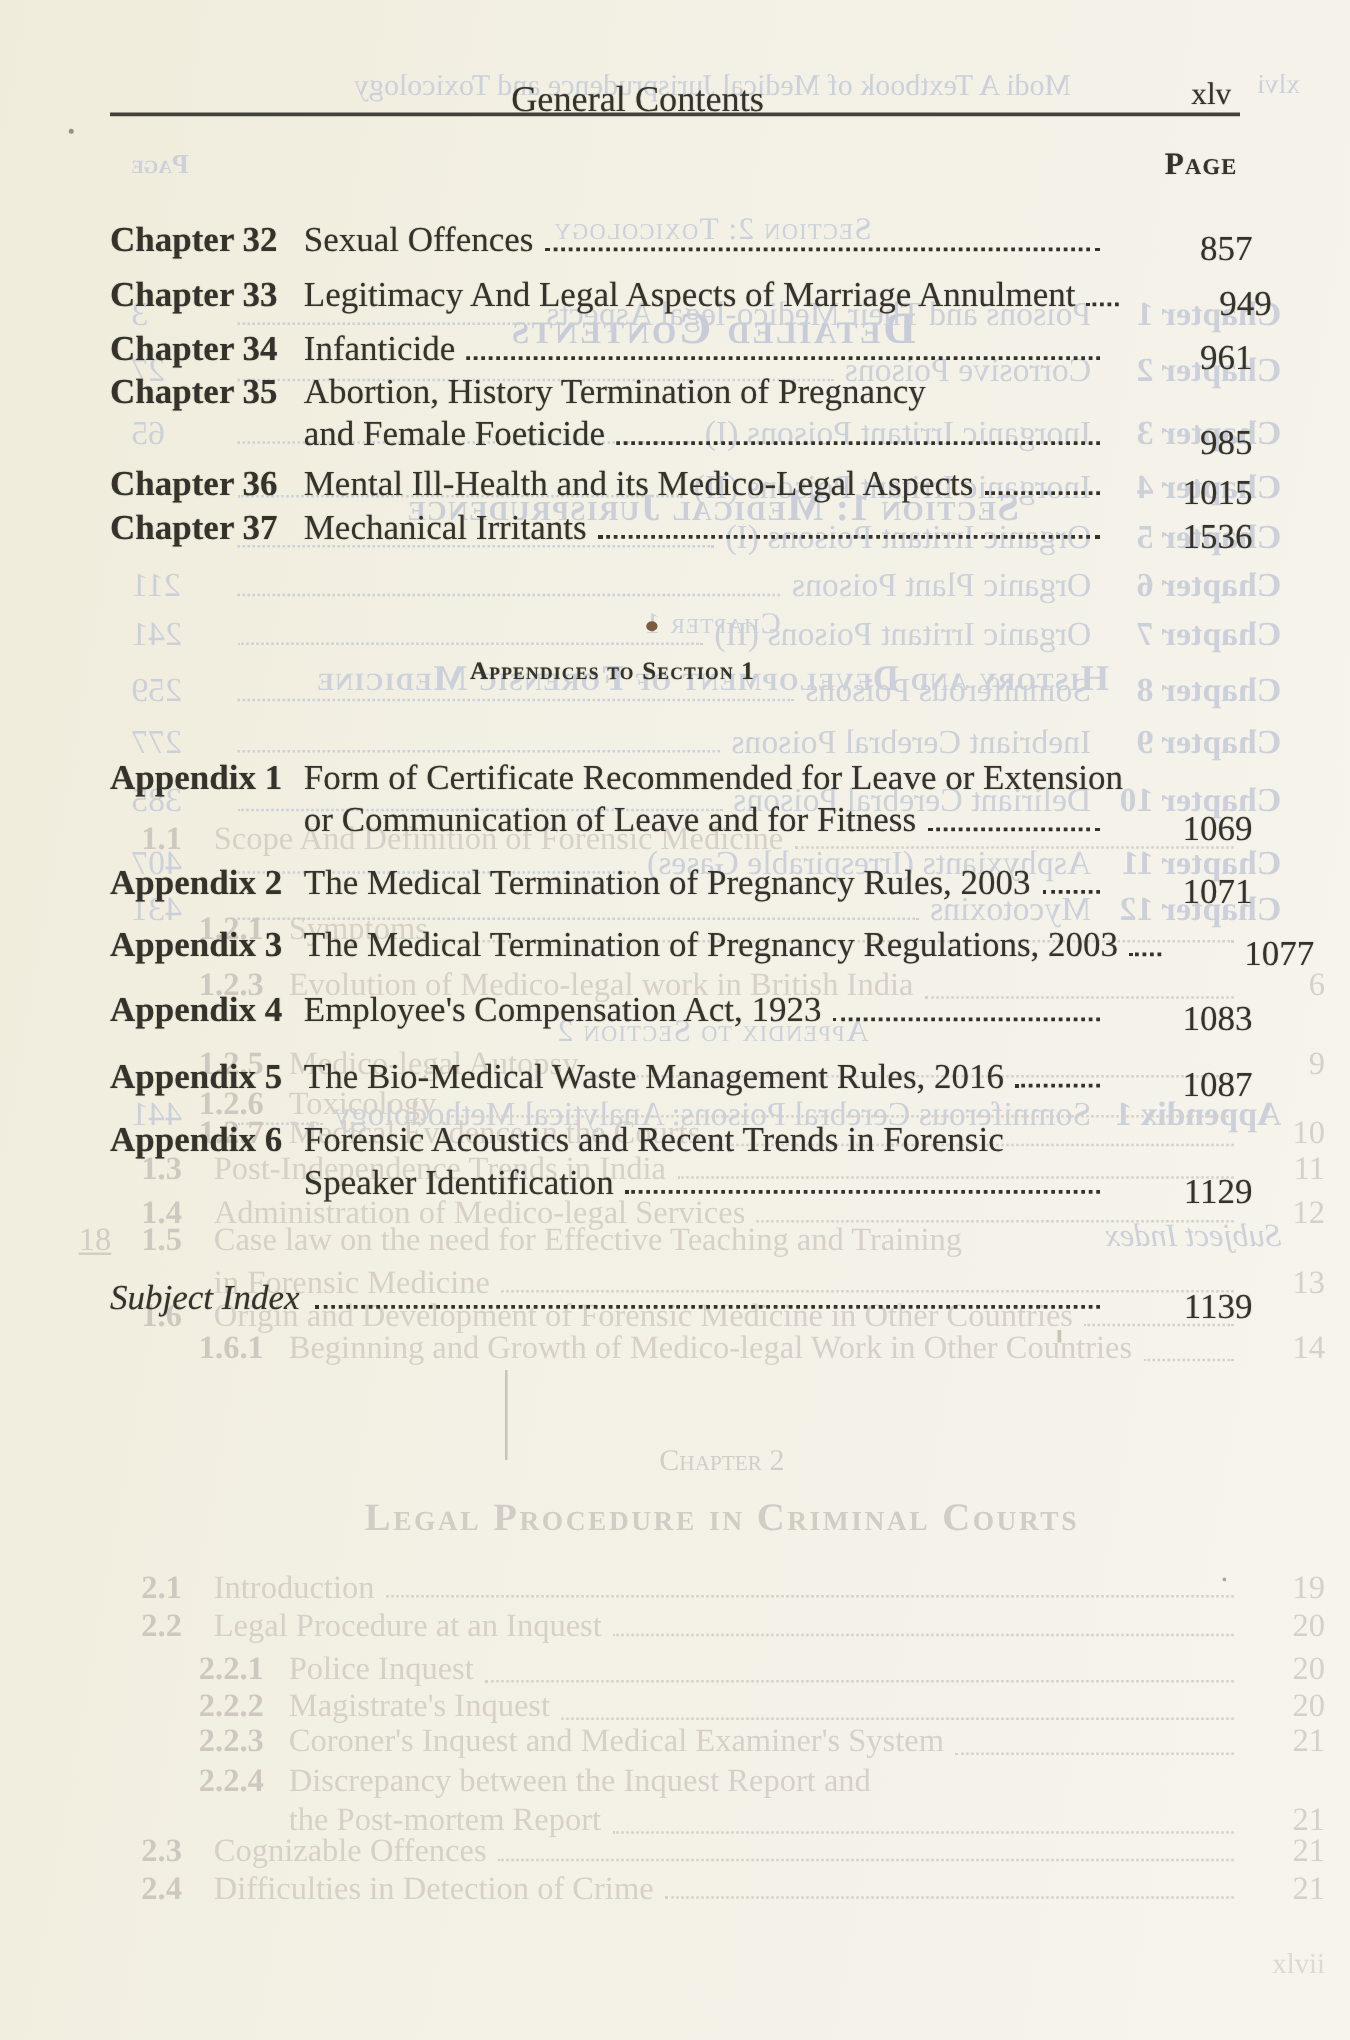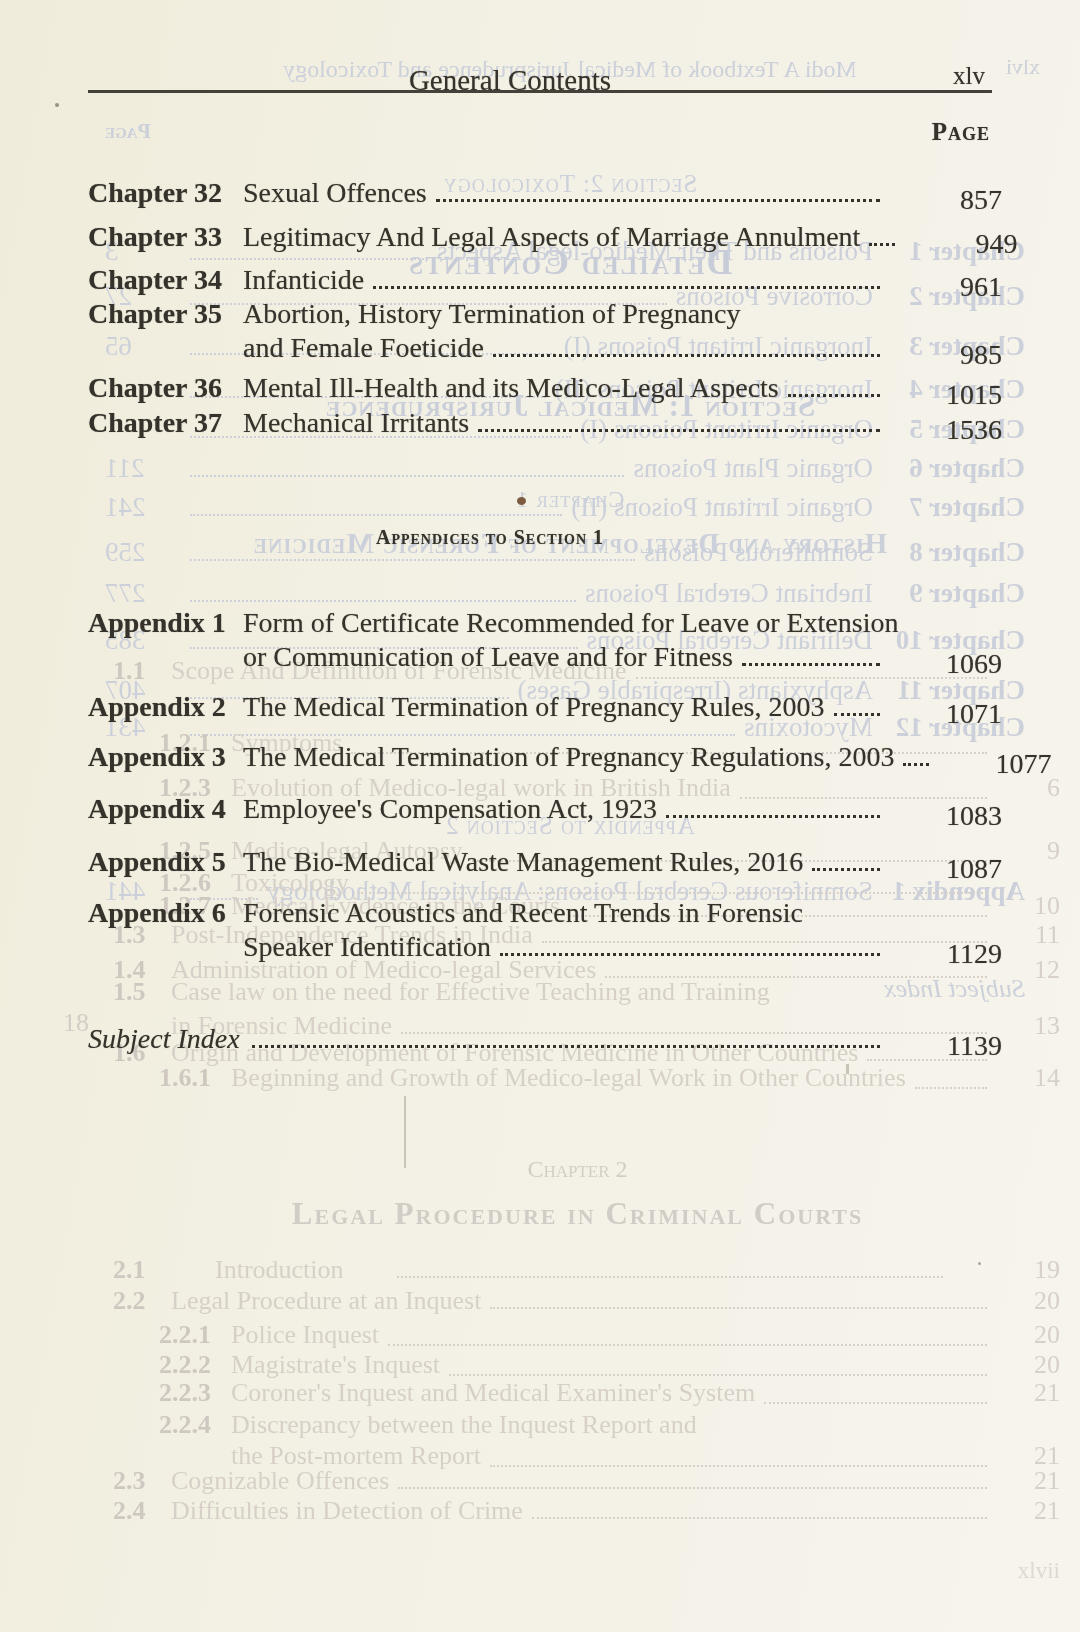--- a/index.html
+++ b/index.html
@@ -55,21 +55,21 @@
   .gnext{left:95px;top:0;width:965px;height:100%;color:#d7d0c8;}
   .gnext .nrow{position:absolute;left:18px;right:0;display:flex;align-items:baseline;font-size:26px;}
   .gnext .nnum{flex:none;width:58px;font-weight:bold;color:#cfc8c0;}
   .gnext .sub{padding-left:46px;align-items:flex-end;}
   .gnext .sub .nnum{width:72px;}
   .gnext .ndots{flex:1;min-width:20px;border-bottom:2px dotted currentColor;margin:0 9px 4px 9px;}
   .gnext .npg{flex:none;width:64px;text-align:right;}
   .gn-ch2{top:1156px;font-size:24px;color:#d3cdc7;}
   .gn-ch2t{top:1196px;font-size:31px;font-weight:bold;letter-spacing:2px;color:#d2ccc6;}
   .gn-folio{top:1558px;left:0;right:0;text-align:right;font-size:23px;color:#ddd8d2;}
-  .gn-stray{top:1008px;left:63px;font-size:26px;color:#d3cdc5;position:absolute;}
+  .gn-stray{top:977px;left:63px;font-size:26px;color:#d3cdc5;position:absolute;text-decoration:underline;}
 
   
   .speck{position:absolute;border-radius:50%;}
 </style>
 </head>
 <body>
 
 <div class="page">
 
   <div class="gback abs" id="gback">
@@ -230,21 +230,21 @@
         <span>Origin and Development of Forensic Medicine in Other Countries</span>
         <span class="ndots"></span>
         <span class="npg"></span>
       </div>
       <div class="nrow sub" style="top: 1063px;">
         <span class="nnum">1.6.1</span>
         <span>Beginning and Growth of Medico-legal Work in Other Countries</span>
         <span class="ndots"></span>
         <span class="npg">14</span>
       </div>
-      <div class="nrow" style="top: 1255px; gap: 44px;">
+      <div class="nrow" style="top: 1255px;">
         <span class="nnum">2.1</span>
         <span>Introduction</span>
         <span class="ndots"></span>
         <span class="npg">19</span>
       </div>
       <div class="nrow" style="top: 1286px;">
         <span class="nnum">2.2</span>
         <span>Legal Procedure at an Inquest</span>
         <span class="ndots"></span>
         <span class="npg">20</span>

